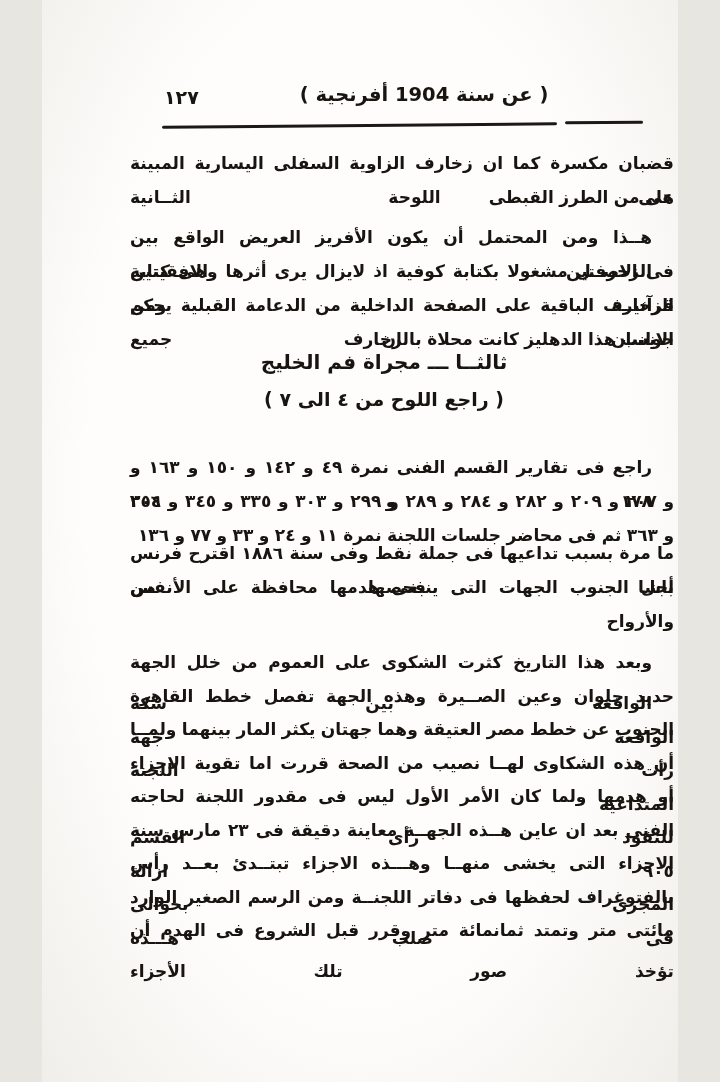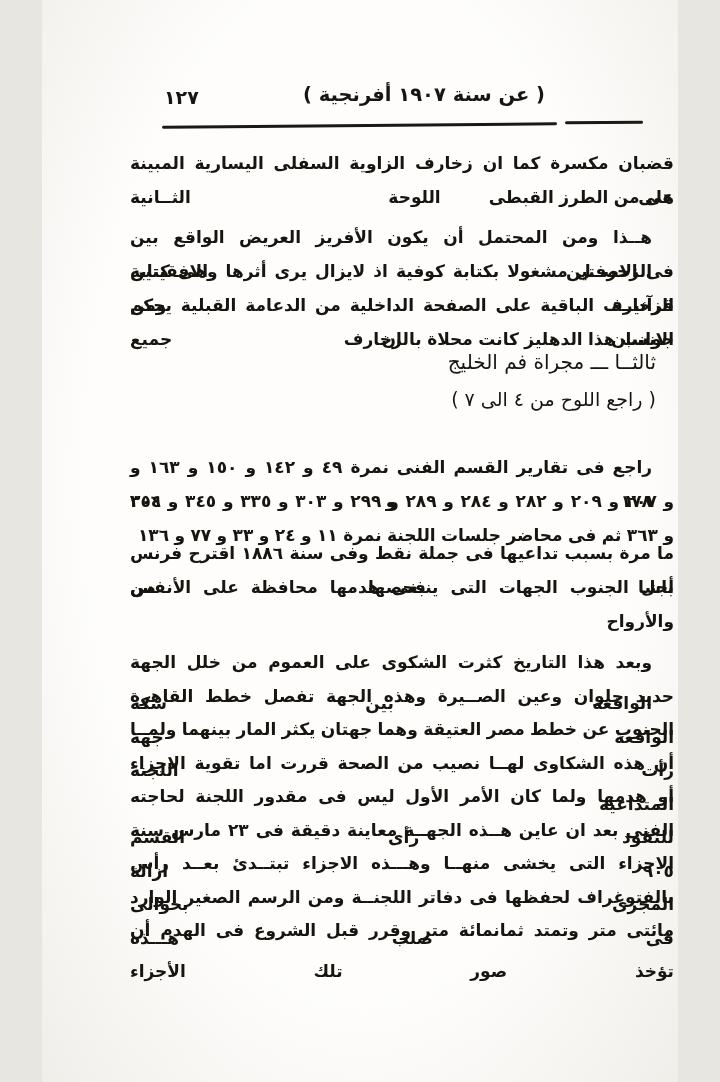--- a/index.html
+++ b/index.html
@@ -38,39 +38,39 @@
   .block .line {
     height:34px; line-height:34px;
     text-align:justify; text-align-last:justify;
   }
   .block.tight .line { height:33.5px; line-height:41px; }
   .line.end { text-align-last:right; }
   .line.ind { padding-right:22px; }
 
   .h-block {
     position:absolute; left:88px; width:544px;
-    font-weight:400;
+    text-align:center; font-weight:700;
     transform:translateX(-18px);
   }
   .heading    { top:350px; font-size:20px; }
   .subheading { top:388px; font-size:19px; }
 
   .p1 { top:146px; }
   .p2 { top:220px; }
   .p3 { top:450px; }
   .p4 { top:536px; }
   .p5 { top:642px; }
 </style>
 </head>
 <body>
 
 <div class="page">
 
   <div class="pagenum">١٢٧</div>
-  <div class="headtitle">( عن سنة ١٩٠٧ أفرنجية )</div>
+  <div class="headtitle">( عن سنة 1904 أفرنجية )</div>
 
   <div class="rule-a"></div>
   <div class="rule-b"></div>
 
   <div class="block p1">
     <div class="line">قضبان مكسرة كما ان زخارف الزاوية السفلى اليسارية المبينة على اللوحة الثــانية</div>
     <div class="line end">هى من الطرز القبطى</div>
   </div>
 
   <div class="block p2">

